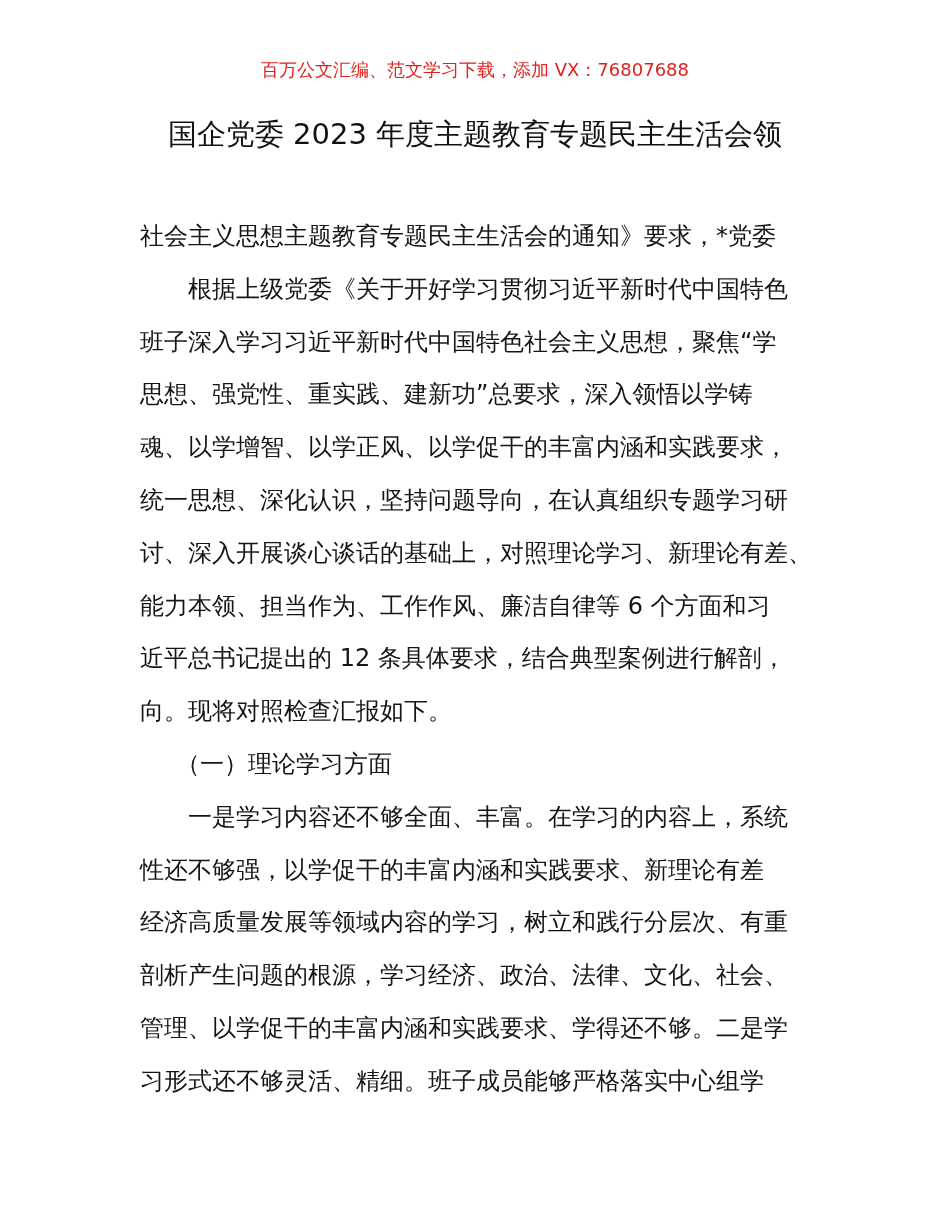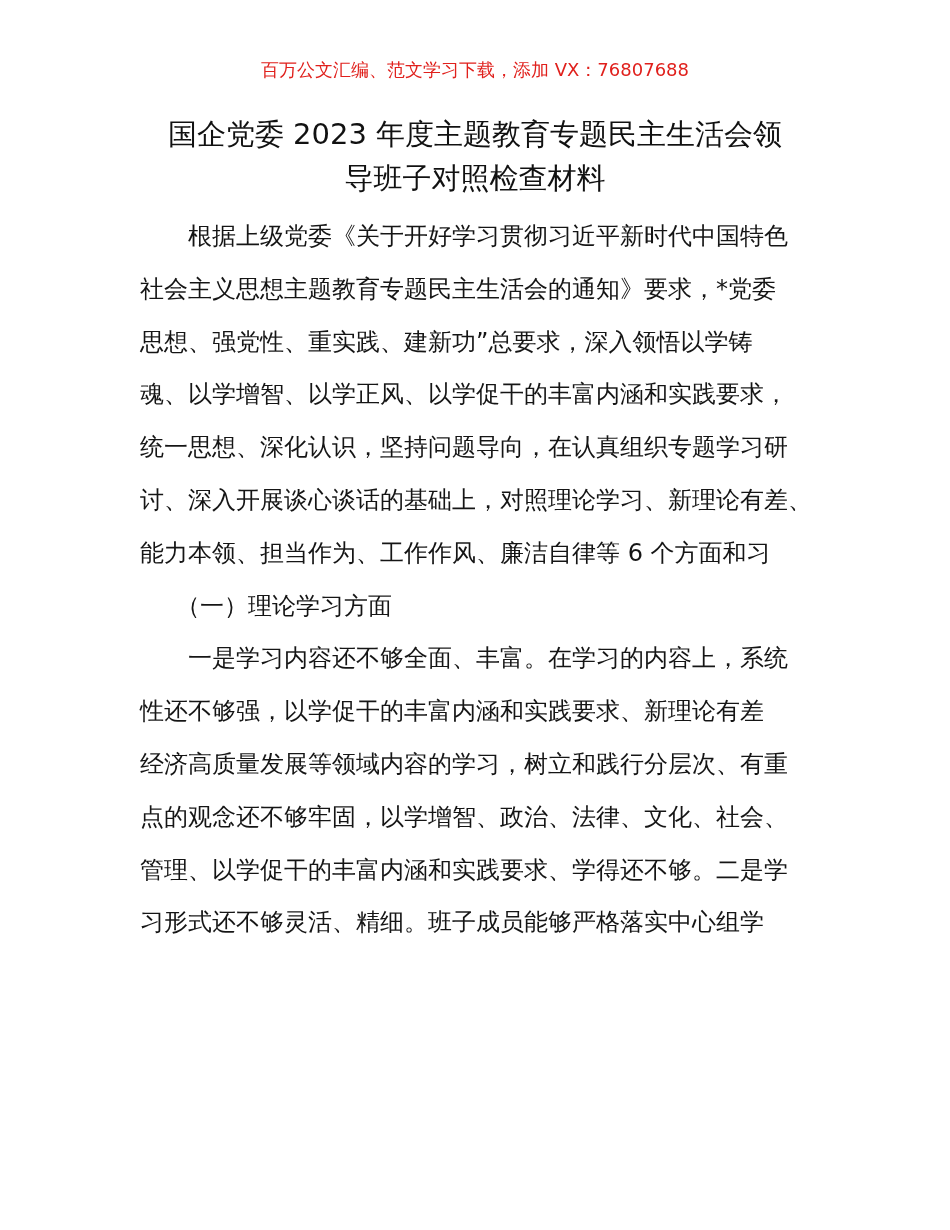--- a/index.html
+++ b/index.html
@@ -54,31 +54,33 @@
     }
     .line.indent { padding-left: 48px; }
   </style>
 </head>
 <body>
 
 <div class="watermark">百万公文汇编、范文学习下载，添加 VX：76807688</div>
 
 <div class="title">
   <span class="line" style="height:44px">国企党委 2023 年度主题教育专题民主生活会领</span>
-  <span class="line" style="height:44px">导班子对照检查材料</span>
 </div>
 
 <div class="body">
+  <span class="line">社会主义思想主题教育专题民主生活会的通知》要求，*党委</span>
   <span class="line indent">根据上级党委《关于开好学习贯彻习近平新时代中国特色</span>
-  <span class="line">社会主义思想主题教育专题民主生活会的通知》要求，*党委</span>
+  <span class="line">班子深入学习习近平新时代中国特色社会主义思想，聚焦“学</span>
   <span class="line">思想、强党性、重实践、建新功”总要求，深入领悟以学铸</span>
   <span class="line">魂、以学增智、以学正风、以学促干的丰富内涵和实践要求，</span>
   <span class="line">统一思想、深化认识，坚持问题导向，在认真组织专题学习研</span>
   <span class="line">讨、深入开展谈心谈话的基础上，对照理论学习、新理论有差、</span>
   <span class="line">能力本领、担当作为、工作作风、廉洁自律等 6 个方面和习</span>
+  <span class="line">近平总书记提出的 12 条具体要求，结合典型案例进行解剖，</span>
+  <span class="line">向。现将对照检查汇报如下。</span>
   <span class="line" style="padding-left:36px">（一）理论学习方面</span>
   <span class="line indent">一是学习内容还不够全面、丰富。在学习的内容上，系统</span>
   <span class="line">性还不够强，以学促干的丰富内涵和实践要求、新理论有差</span>
   <span class="line">经济高质量发展等领域内容的学习，树立和践行分层次、有重</span>
-  <span class="line">点的观念还不够牢固，以学增智、政治、法律、文化、社会、</span>
+  <span class="line">剖析产生问题的根源，学习经济、政治、法律、文化、社会、</span>
   <span class="line">管理、以学促干的丰富内涵和实践要求、学得还不够。二是学</span>
   <span class="line">习形式还不够灵活、精细。班子成员能够严格落实中心组学</span>
 </div>
 
 </body></html>

